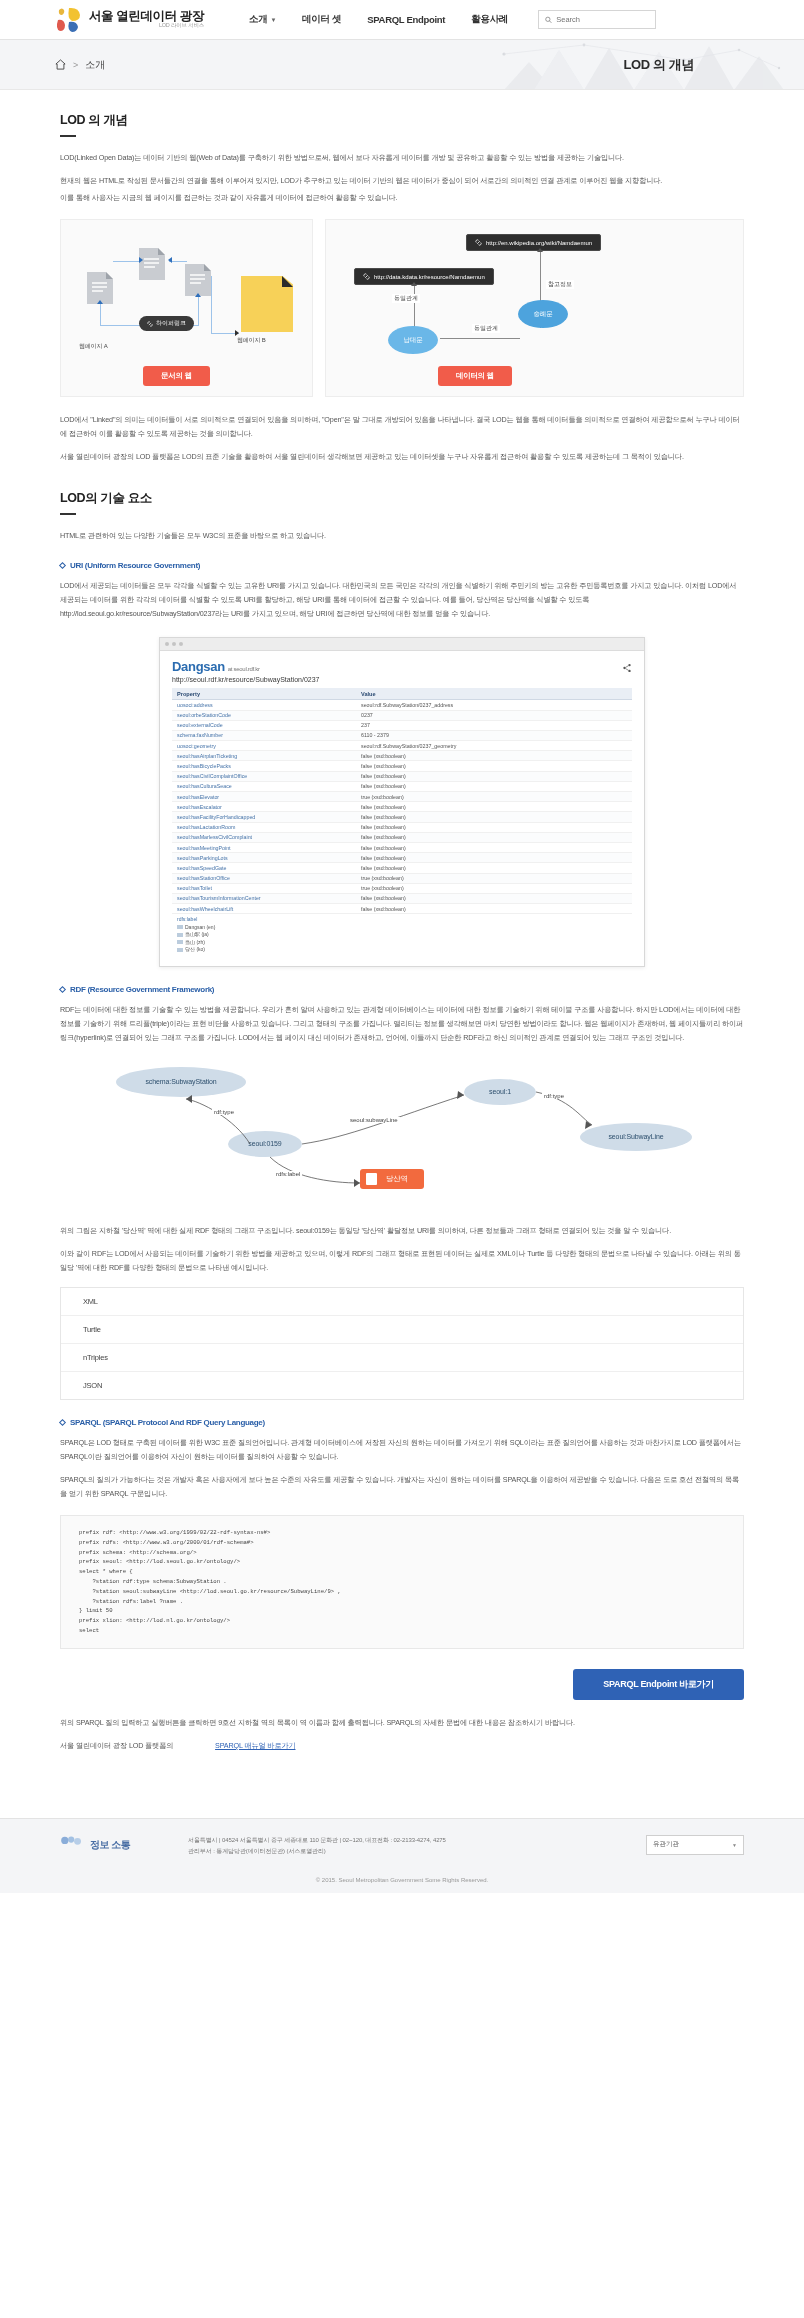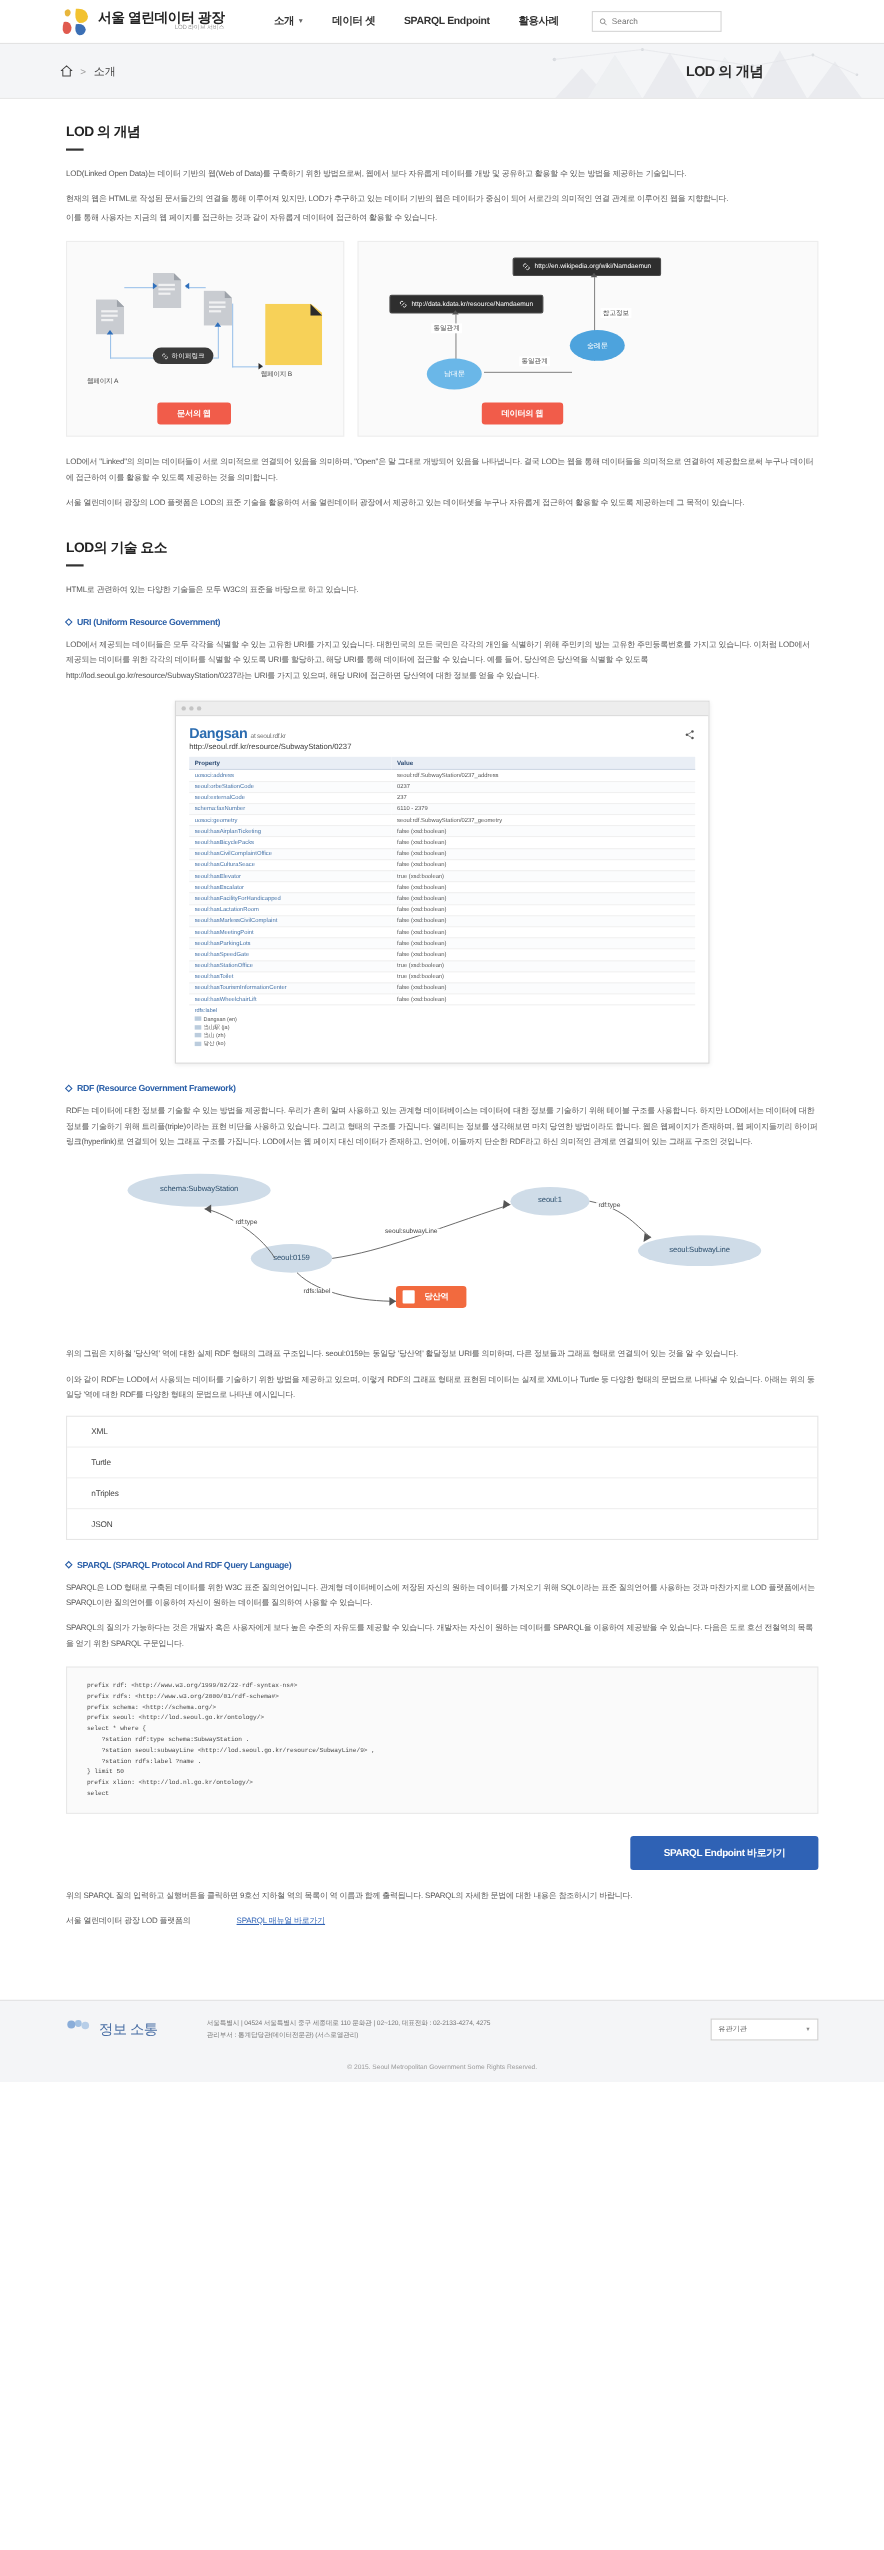--- a/index.html
+++ b/index.html
@@ -201,21 +201,21 @@
   
   .rdf-graph { position: relative; height: 155px; margin: 14px 0 10px; }
   .node-ell {
     position: absolute; background: #cfdce8; color: #2d4f6d;
     border-radius: 50%; display: flex; align-items: center; justify-content: center;
     font-size: 7px; letter-spacing: -0.1px;
   }
   .edge-lbl { position: absolute; font-size: 6px; color: #444; background: #fff; padding: 0 2px; }
   .orange-node {
     position: absolute; background: #f26a3e; color: #fff;
-    font-size: 7.5px; font-weight: bold; padding: 5px 16px 5px 26px;
+    font-size: 7.5px; font-weight: normal; padding: 5px 16px 5px 26px;
     border-radius: 3px; letter-spacing: -0.3px;
   }
   .orange-node .bk {
     position: absolute; left: 6px; top: 50%; transform: translateY(-50%);
     width: 11px; height: 12px; background: #fff; border-radius: 1px;
   }
 
   
   .fmt-wrap { border: 1px solid #e6e6e6; margin: 12px 0 6px; background: #fff; }
   .fmt-item {
@@ -242,21 +242,21 @@
 
   .link-inline { color: #2f62b5; text-decoration: underline; cursor: pointer; padding-left: 40px; }
 
   
   .footer {
     background: #f4f5f7; border-top: 1px solid #e3e3e3;
     padding: 16px 60px 14px; margin-top: 26px;
     display: flex; align-items: flex-start; gap: 18px;
   }
   .f-logo { display: flex; align-items: center; gap: 4px; flex-shrink: 0; width: 110px; }
-  .f-logo-txt { font-size: 13px; font-weight: normal; color: #4a6fa5; letter-spacing: -0.5px; }
+  .f-logo-txt { font-size: 10px; font-weight: bold; color: #4a6fa5; letter-spacing: -0.5px; }
   .f-info { flex: 1; font-size: 6px; color: #777; line-height: 1.8; letter-spacing: -0.1px; }
   .f-select {
     border: 1px solid #cfcfcf; background: #fff; font-size: 6.5px;
     padding: 4px 6px; color: #555; width: 98px; height: 20px;
     display: flex; align-items: center; justify-content: space-between;
     font-family: inherit;
   }
   .copyright {
     text-align: center; font-size: 6px; color: #999;
     padding: 7px 0 10px; background: #f4f5f7;
@@ -430,21 +430,21 @@
       <div class="cloud alt" style="left:192px; top:80px; width:50px; height:28px;">
         <span>숭례문</span>
       </div>
       <div class="conn dark" style="left:114px; top:118px; width:80px; height:1px;"></div>
 
       <div class="red-btn" style="left:112px; top:146px;">데이터의 웹</div>
     </div>
   </div>
 
   <p class="para">LOD에서 "Linked"의 의미는 데이터들이 서로 의미적으로 연결되어 있음을 의미하며, "Open"은 말 그대로 개방되어 있음을 나타냅니다. 결국 LOD는 웹을 통해 데이터들을 의미적으로 연결하여 제공함으로써 누구나 데이터에 접근하여 이를 활용할 수 있도록 제공하는 것을 의미합니다.</p>
-  <p class="para">서울 열린데이터 광장의 LOD 플랫폼은 LOD의 표준 기술을 활용하여 서울 열린데이터 광장에서 제공하고 있는 데이터셋을 누구나 자유롭게 접근하여 활용할 수 있도록 제공하는데 그 목적이 있습니다.</p>
+  <p class="para">서울 열린데이터 광장의 LOD 플랫폼은 LOD의 표준 기술을 활용하여 서울 열린데이터 생각해보면 제공하고 있는 데이터셋을 누구나 자유롭게 접근하여 활용할 수 있도록 제공하는데 그 목적이 있습니다.</p>
 
   <div class="sec-title" style="margin-top:26px;">LOD의 기술 요소</div>
   <div class="sec-rule"></div>
   <p class="para">HTML로 관련하여 있는 다양한 기술들은 모두 W3C의 표준을 바탕으로 하고 있습니다.</p>
 
   <div class="sub-head">
     <span class="diamond"></span>
     <span>URI (Uniform Resource Government)</span>
   </div>
   <p class="para">LOD에서 제공되는 데이터들은 모두 각각을 식별할 수 있는 고유한 URI를 가지고 있습니다. 대한민국의 모든 국민은 각각의 개인을 식별하기 위해 주민키의 방는 고유한 주민등록번호를 가지고 있습니다. 이처럼 LOD에서 제공되는 데이터를 위한 각각의 데이터를 식별할 수 있도록 URI를 할당하고, 해당 URI를 통해 데이터에 접근할 수 있습니다. 예를 들어, 당산역은 당산역을 식별할 수 있도록 http://lod.seoul.go.kr/resource/SubwayStation/0237라는 URI를 가지고 있으며, 해당 URI에 접근하면 당산역에 대한 정보를 얻을 수 있습니다.</p>

